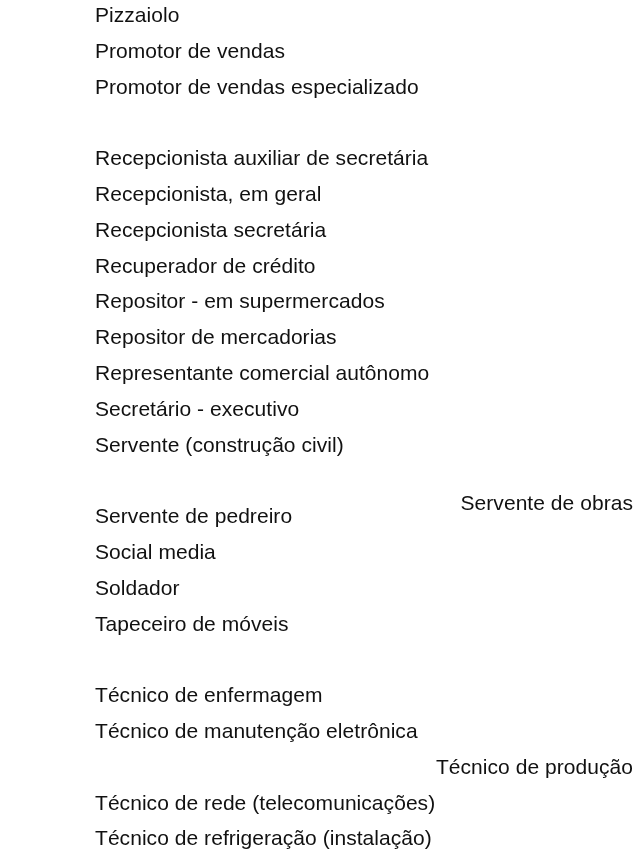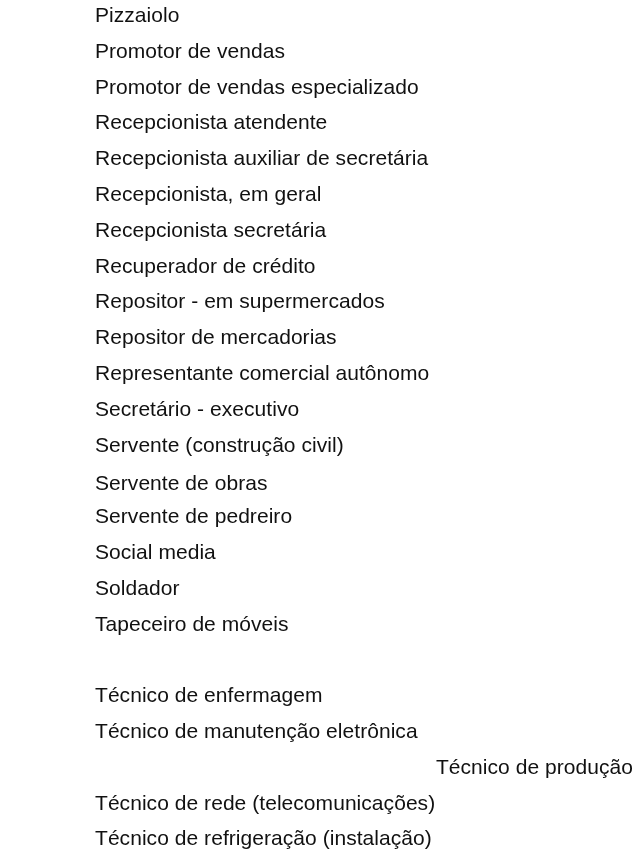--- a/index.html
+++ b/index.html
@@ -38,31 +38,30 @@
     -webkit-font-smoothing: antialiased;
   }
 </style>
 </head>
 <body>
 
 <ul class="occupation-list">
     <li class="occupation-item" style="top: 2px;">Pizzaiolo</li>
     <li class="occupation-item" style="top: 37.8px;">Promotor de vendas</li>
     <li class="occupation-item" style="top: 73.6px;">Promotor de vendas especializado</li>
-    <li class="occupation-item" style="top: 109.4px;">Recepcionista atendente</li>
     <li class="occupation-item" style="top: 145.2px;">Recepcionista auxiliar de secretária</li>
     <li class="occupation-item" style="top: 181px;">Recepcionista, em geral</li>
     <li class="occupation-item" style="top: 216.8px;">Recepcionista secretária</li>
     <li class="occupation-item" style="top: 252.6px;">Recuperador de crédito</li>
     <li class="occupation-item" style="top: 288.4px;">Repositor - em supermercados</li>
     <li class="occupation-item" style="top: 324.2px;">Repositor de mercadorias</li>
     <li class="occupation-item" style="top: 360px;">Representante comercial autônomo</li>
     <li class="occupation-item" style="top: 395.8px;">Secretário - executivo</li>
     <li class="occupation-item" style="top: 431.6px;">Servente (construção civil)</li>
-    <li class="occupation-item" style="top: 470px;">Servente de obras</li>
+    <li class="occupation-item" style="top: 490px; text-align: right;">Servente de obras</li>
     <li class="occupation-item" style="top: 503.2px;">Servente de pedreiro</li>
     <li class="occupation-item" style="top: 539px;">Social media</li>
     <li class="occupation-item" style="top: 574.8px;">Soldador</li>
     <li class="occupation-item" style="top: 610.6px;">Tapeceiro de móveis</li>
     <li class="occupation-item" style="top: 682.2px;">Técnico de enfermagem</li>
     <li class="occupation-item" style="top: 718px;">Técnico de manutenção eletrônica</li>
     <li class="occupation-item" style="top: 753.8px; text-align: right;">Técnico de produção</li>
     <li class="occupation-item" style="top: 789.6px;">Técnico de rede (telecomunicações)</li>
     <li class="occupation-item" style="top: 825.4px;">Técnico de refrigeração (instalação)</li>
   </ul>

